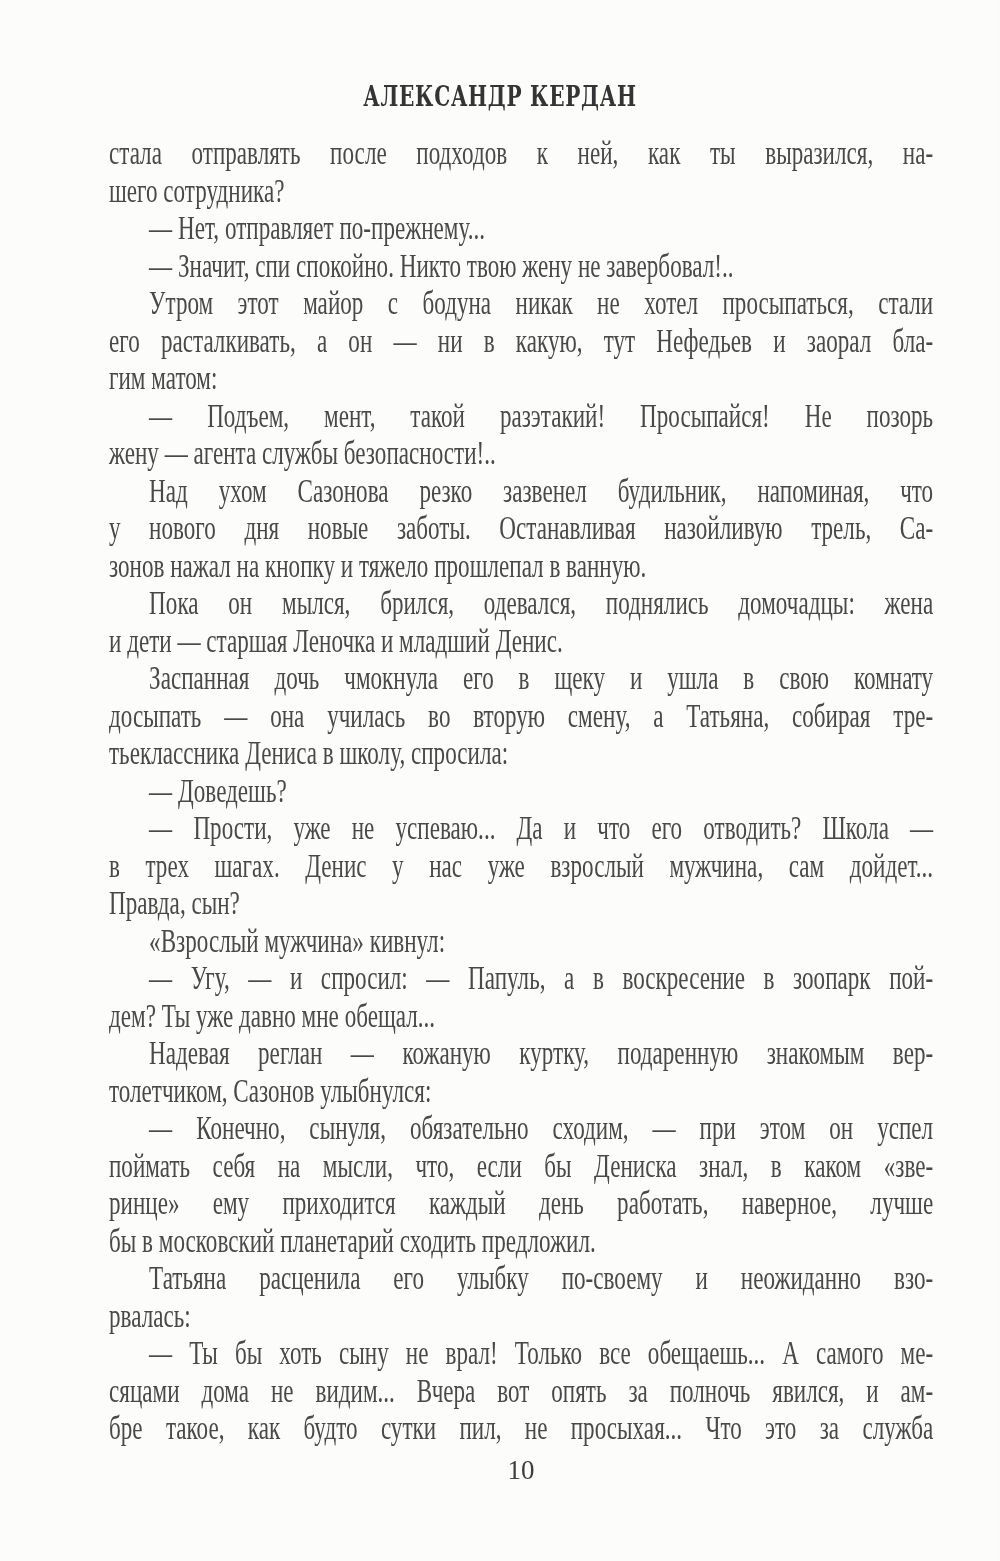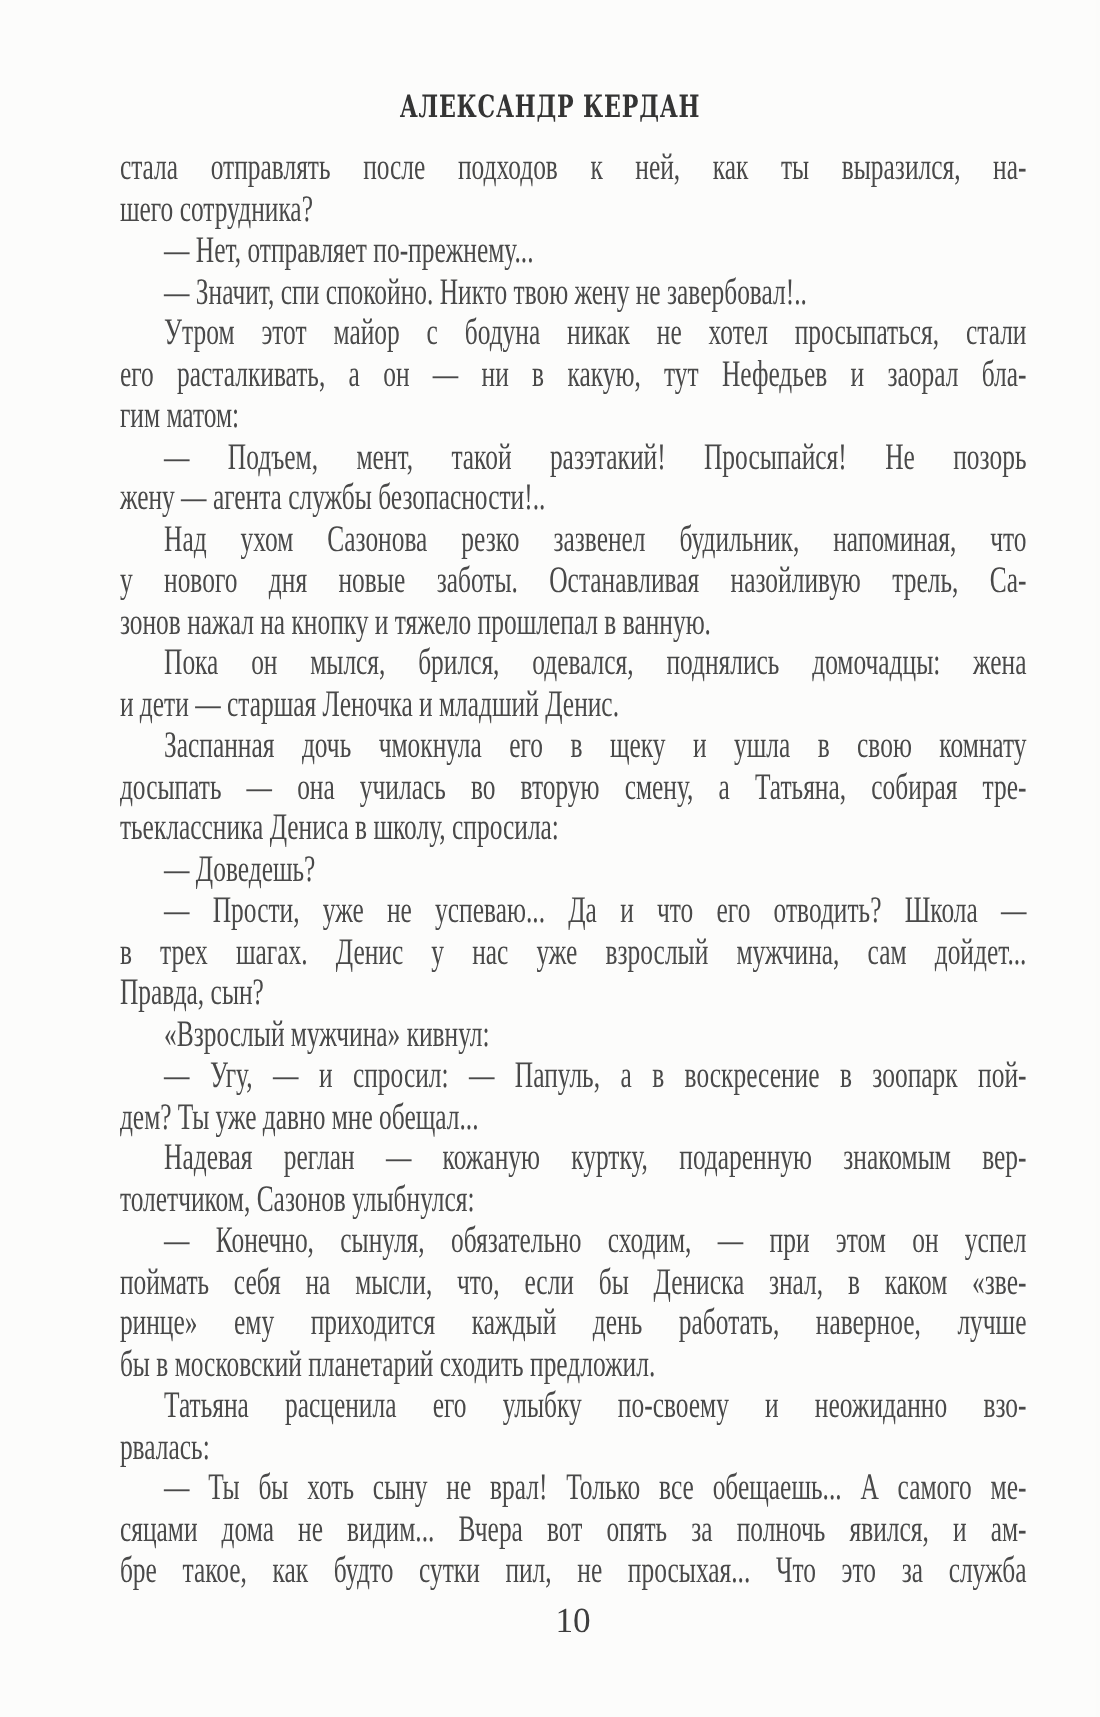--- a/index.html
+++ b/index.html
@@ -54,21 +54,21 @@
     text-align: left;
     text-align-last: left;
   }
   .ind { text-indent: 59px; }    
   .page-number {
     position: absolute;
     top: 1455px;
     left: 109px;
     width: 824px;
     text-align: center;
-    font-size: 32px;
+    font-size: 27px;
     color: #3e3e3e;
     font-family: "Liberation Serif", serif;
   }
 </style>
 </head>
 <body>
 
 <div class="page">
   <div class="author-header">АЛЕКСАНДР КЕРДАН</div>
 

